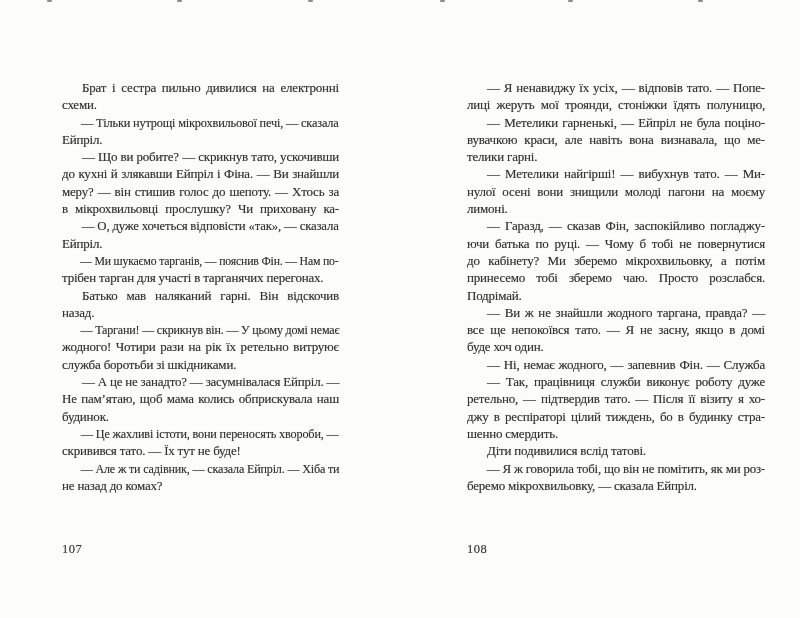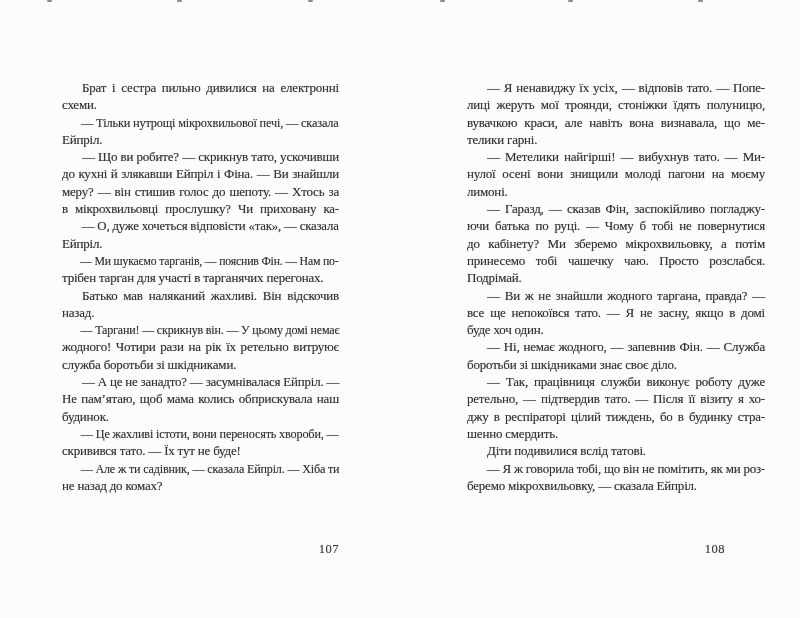--- a/index.html
+++ b/index.html
@@ -21,21 +21,21 @@
     color:#333333; letter-spacing:-0.2px; white-space:nowrap;
     transform-origin:0 50%;
     text-shadow:0 0 0.7px rgba(70,70,70,.5);
   }
   .line.indent { text-indent:20px; }
   .line.just {
     white-space:normal; text-align:justify; text-align-last:justify;
   }
   .pagenum {
     position:absolute; top:541px; height:16px; line-height:16px;
-    font-size:12.5px; color:#3c3c3c; text-align:right;
+    font-size:12.5px; color:#3c3c3c; text-align:left;
     letter-spacing:0.5px; font-feature-settings:"onum";
     text-shadow:0 0 0.7px rgba(70,70,70,.5);
   }
   #pagenum-0 { left:62px;  width:277px; }
   #pagenum-1 { left:467px; width:258px; }
 </style>
 </head>
 <body>
 
 <div class="spread">
@@ -53,53 +53,53 @@
       <div class="line indent" style="transform: scaleX(0.94863);">— Тільки нутрощі мікрохвильової печі, — сказала</div>
       <div class="line">Ейпріл.</div>
       <div class="line indent just">— Що ви робите? — скрикнув тато, ускочивши</div>
       <div class="line just">до кухні й злякавши Ейпріл і Фіна. — Ви знайшли</div>
       <div class="line just">меру? — він стишив голос до шепоту. — Хтось за</div>
       <div class="line just">в мікрохвильовці прослушку? Чи приховану ка-</div>
       <div class="line indent" style="transform: scaleX(0.985765);">— О, дуже хочеться відповісти «так», — сказала</div>
       <div class="line">Ейпріл.</div>
       <div class="line indent" style="transform: scaleX(0.905229);">— Ми шукаємо тарганів, — пояснив Фін. — Нам по-</div>
       <div class="line">трібен тарган для участі в тарганячих перегонах.</div>
-      <div class="line indent just">Батько мав наляканий жахливі. Він відскочив</div>
+      <div class="line indent just">Батько мав наляканий гарні. Він відскочив</div>
       <div class="line">назад.</div>
       <div class="line indent" style="transform: scaleX(0.926421);">— Таргани! — скрикнув він. — У цьому домі немає</div>
       <div class="line just">жодного! Чотири рази на рік їх ретельно витруює</div>
       <div class="line">служба боротьби зі шкідниками.</div>
       <div class="line indent" style="transform: scaleX(0.996403);">— А це не занадто? — засумнівалася Ейпріл. —</div>
       <div class="line just">Не пам’ятаю, щоб мама колись обприскувала наш</div>
       <div class="line">будинок.</div>
       <div class="line indent" style="transform: scaleX(0.942177);">— Це жахливі істоти, вони переносять хвороби, —</div>
       <div class="line">скривився тато. — Їх тут не буде!</div>
       <div class="line indent" style="transform: scaleX(0.93266);">— Але ж ти садівник, — сказала Ейпріл. — Хіба ти</div>
       <div class="line">не назад до комах?</div>
     </div>
   <div class="pagenum" id="pagenum-0">107</div>
 
   <div class="textcol" id="col-1">
       <div class="line indent just">— Я ненавиджу їх усіх, — відповів тато. — Попе-</div>
       <div class="line just">лиці жеруть мої троянди, стоніжки їдять полуницю,</div>
+      <div class="line indent just">— Метелики гарненькі, — Ейпріл не була поціно-</div>
       <div class="line just">вувачкою краси, але навіть вона визнавала, що ме-</div>
       <div class="line">телики гарні.</div>
       <div class="line indent just">— Метелики найгірші! — вибухнув тато. — Ми-</div>
       <div class="line just">нулої осені вони знищили молоді пагони на моєму</div>
       <div class="line">лимоні.</div>
       <div class="line indent just">— Гаразд, — сказав Фін, заспокійливо погладжу-</div>
       <div class="line just">ючи батька по руці. — Чому б тобі не повернутися</div>
       <div class="line just">до кабінету? Ми зберемо мікрохвильовку, а потім</div>
-      <div class="line just">принесемо тобі чашечку чаю. Просто розслабся.</div>
+      <div class="line just">принесемо тобі зберемо чаю. Просто розслабся.</div>
       <div class="line">Подрімай.</div>
       <div class="line indent just">— Ви ж не знайшли жодного таргана, правда? —</div>
       <div class="line just">все ще непокоївся тато. — Я не засну, якщо в домі</div>
       <div class="line">буде хоч один.</div>
       <div class="line indent just">— Ні, немає жодного, — запевнив Фін. — Служба</div>
-      <div class="line">боротьби зі шкідниками знає своє діло.</div>
       <div class="line indent just">— Так, працівниця служби виконує роботу дуже</div>
       <div class="line just">ретельно, — підтвердив тато. — Після її візиту я хо-</div>
       <div class="line just">джу в респіраторі цілий тиждень, бо в будинку стра-</div>
       <div class="line">шенно смердить.</div>
       <div class="line indent">Діти подивилися вслід татові.</div>
       <div class="line indent" style="transform: scaleX(0.993333);">— Я ж говорила тобі, що він не помітить, як ми роз-</div>
       <div class="line">беремо мікрохвильовку, — сказала Ейпріл.</div>
     </div>
   <div class="pagenum" id="pagenum-1">108</div>
 

